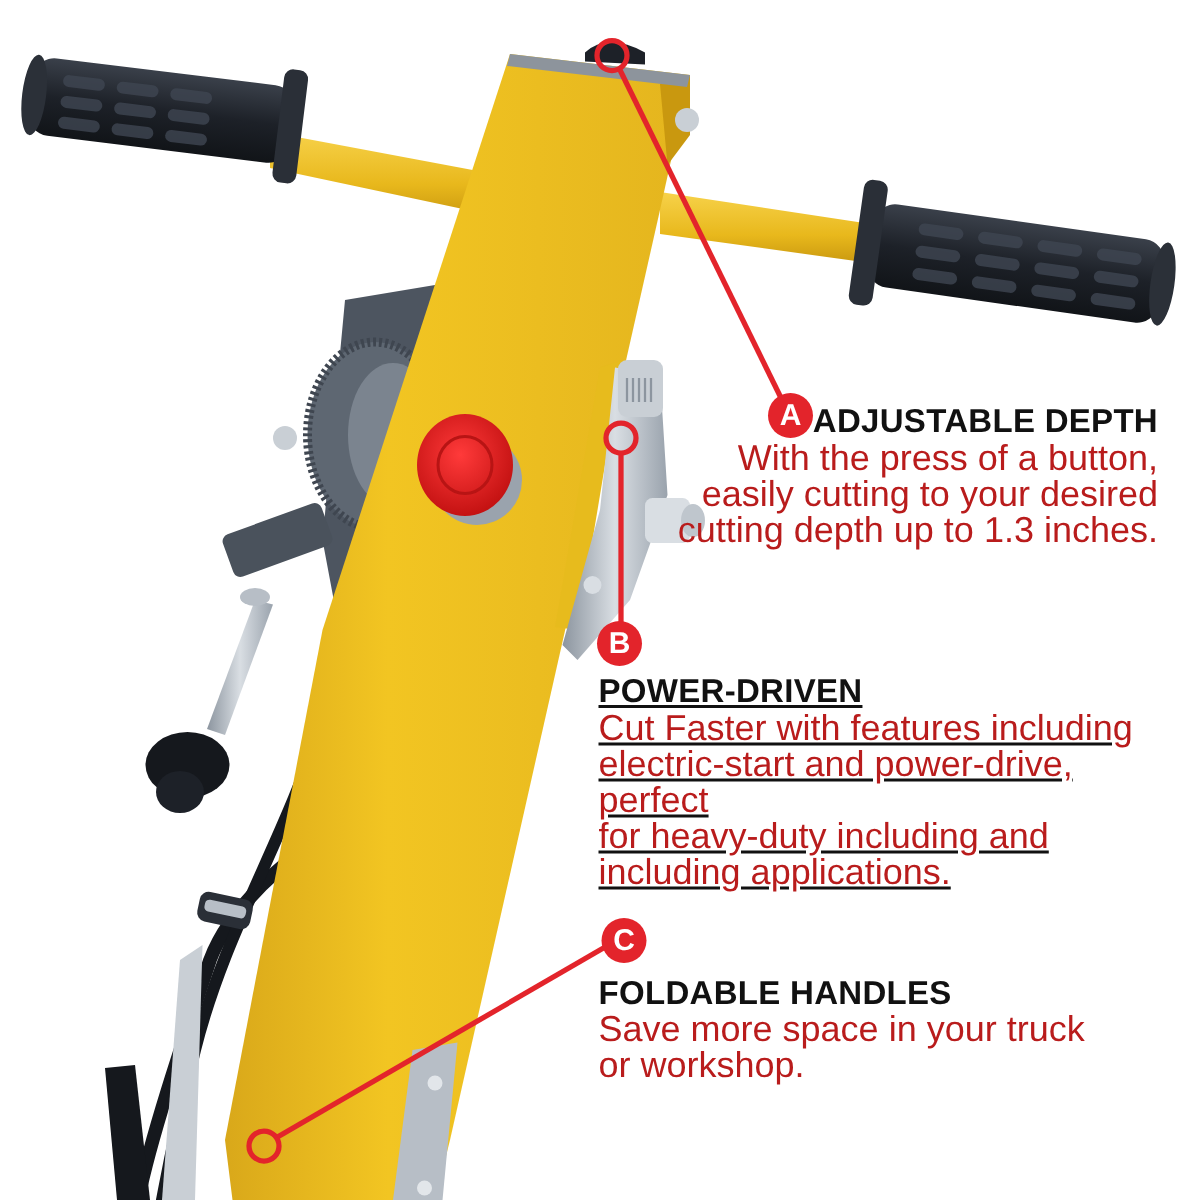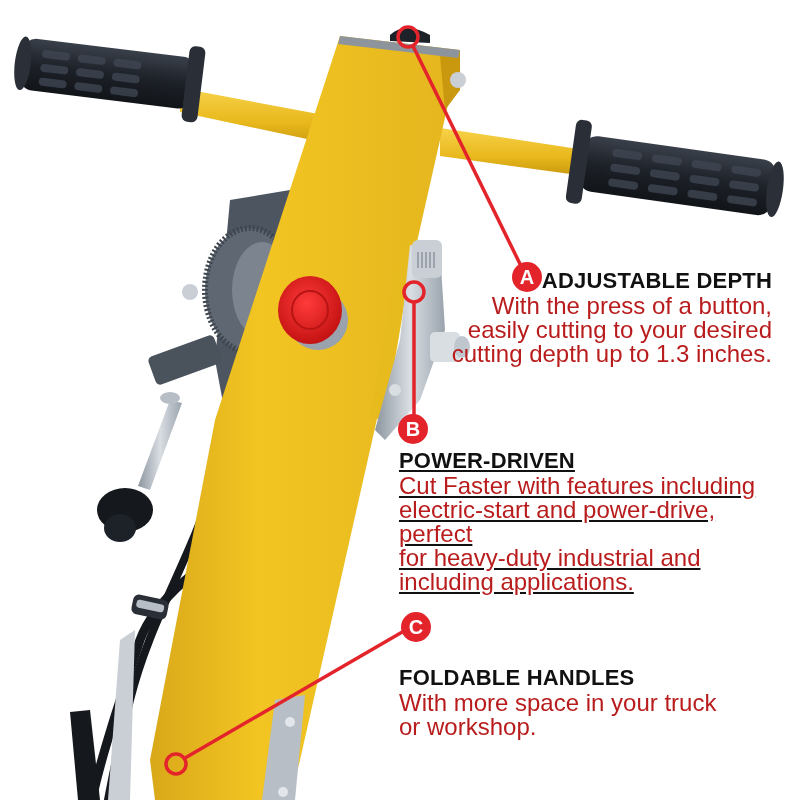--- a/index.html
+++ b/index.html
@@ -5,21 +5,21 @@
     html, body { margin: 0; padding: 0; background: #ffffff; }
     body { width: 800px; height: 800px; position: relative; overflow: hidden; font-family: "Liberation Sans", "DejaVu Sans", sans-serif; }
     #stage { position: absolute; left: 0; top: 0; width: 800px; height: 800px; }
     .product { position: absolute; left: 0; top: 0; width: 800px; height: 800px; }
     .callout-text { position: absolute; color: #111111; }
     .feature-title { font-weight: bold; font-size: 22px; letter-spacing: 0.2px; line-height: 26px; color: #111; }
     .feature-desc { font-size: 24px; line-height: 24px; color: #b91c1c; }
     #feature-a { right: 28px; top: 268px; text-align: right; width: 340px; }
     #feature-a .feature-title { padding-left: 0; }
     #feature-b { left: 399px; top: 448px; width: 390px; text-decoration: underline; }
-    #feature-c { left: 399px; top: 649px; width: 330px; margin-top: 16px; }
+    #feature-c { left: 399px; top: 649px; width: 330px; }
     .badge { position: absolute; width: 30px; height: 30px; border-radius: 50%; background: #e3242b; color: #fff; font-weight: bold; font-size: 20px; line-height: 30px; text-align: center; }
     #badge-a { left: 512px; top: 262px; }
     #badge-b { left: 398px; top: 414px; }
     #badge-c { left: 401px; top: 612px; }
   </style>
 </head>
 <body>
 
 <div id="stage">
 
@@ -181,23 +181,23 @@
     <div class="feature-title">ADJUSTABLE DEPTH</div>
     <div class="feature-desc">With the press of a button,</div>
     <div class="feature-desc">easily cutting to your desired</div>
     <div class="feature-desc">cutting depth up to 1.3 inches.</div>
   </div>
 
   <div class="callout-text" id="feature-b">
     <div class="feature-title">POWER-DRIVEN</div>
     <div class="feature-desc">Cut Faster with features including</div>
     <div class="feature-desc">electric-start and power-drive, perfect</div>
-    <div class="feature-desc">for heavy-duty industrial and</div>
+    <div class="feature-desc">for heavy-duty including and</div>
     <div class="feature-desc">including applications.</div>
   </div>
 
   <div class="callout-text" id="feature-c">
     <div class="feature-title">FOLDABLE HANDLES</div>
-    <div class="feature-desc">With more space in your truck</div>
+    <div class="feature-desc">Save more space in your truck</div>
     <div class="feature-desc">or workshop.</div>
   </div>
 
 </div>
 
 </body></html>

